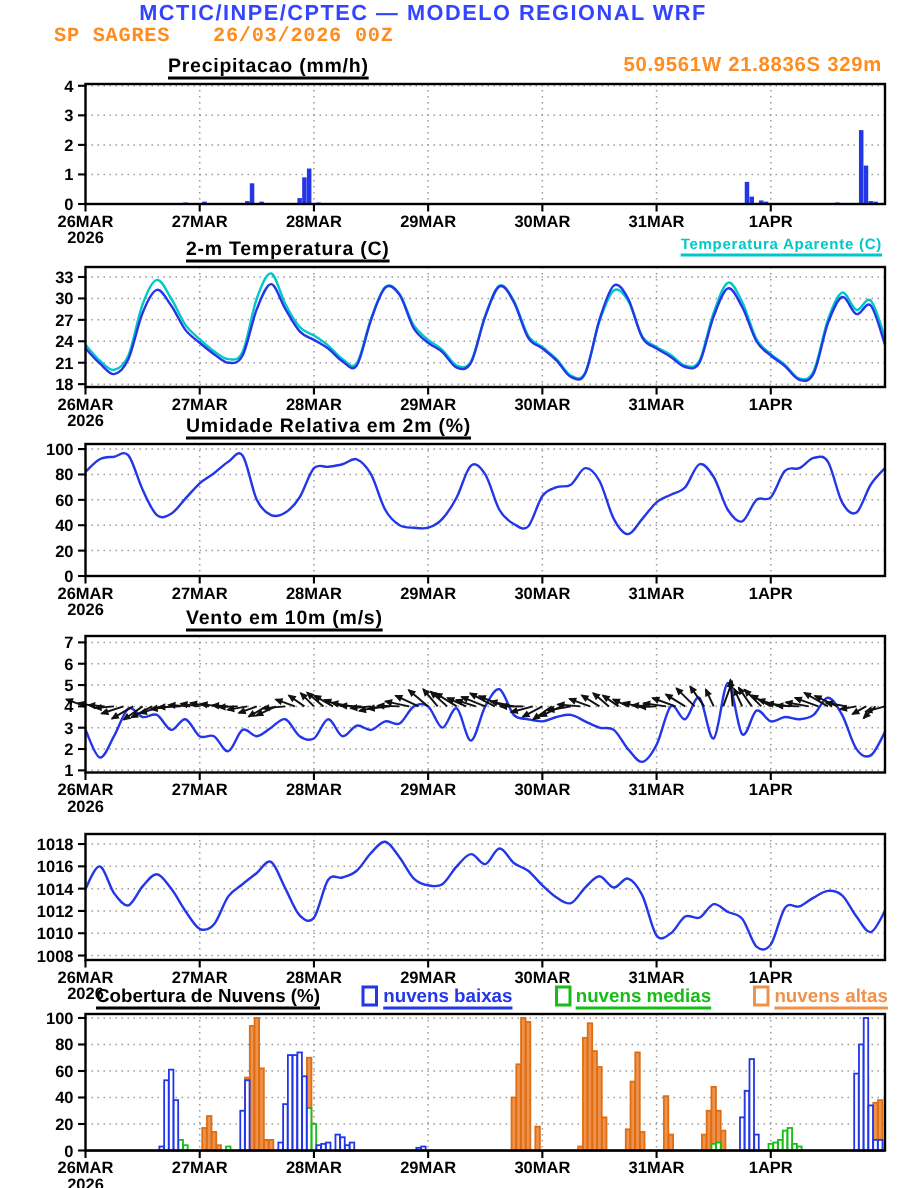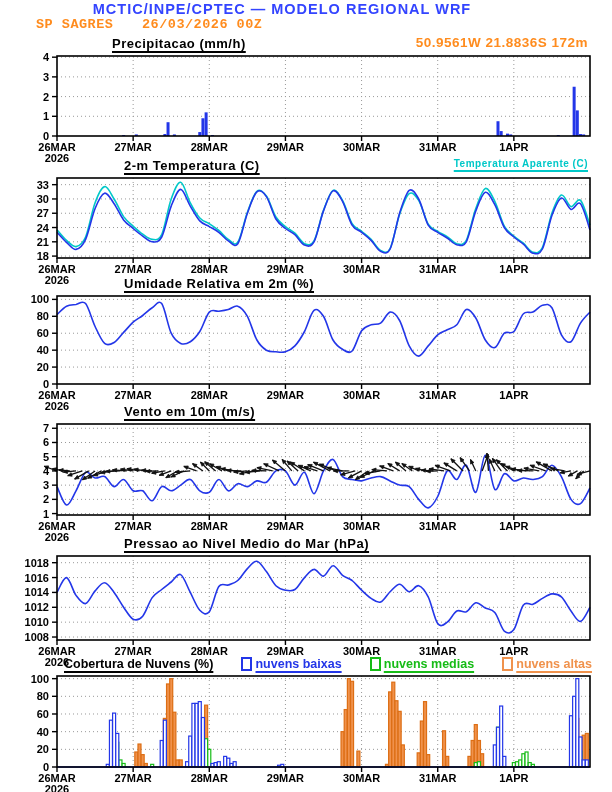--- a/index.html
+++ b/index.html
@@ -21,28 +21,27 @@
   .legitem span.lbl{text-decoration:underline;text-decoration-thickness:1.5px;text-underline-offset:3px;}
   svg text{font-family:"Liberation Sans",sans-serif;font-weight:bold;fill:#000;}
 </style>
 </head>
 <body>
 
 <div id="page">
   <div class="hdr1">MCTIC/INPE/CPTEC — MODELO REGIONAL WRF</div>
   <div class="hdr2" style="left:36px">SP SAGRES</div>
   <div class="hdr2" style="left:142px">26/03/2026 00Z</div>
-  <div class="coords">50.9561W 21.8836S 172m</div>
+  <div class="coords">50.9561W 21.8836S 329m</div>
 
   <div class="ptitle" style="left:68px;top:36px">Precipitacao (mm/h)</div>
   <div class="ptitle" style="left:80px;top:158px">2-m Temperatura (C)</div>
   <div class="cyanleg" style="right:24px;top:158px">Temperatura Aparente (C)</div>
   <div class="ptitle" style="left:80px;top:276px">Umidade Relativa em 2m (%)</div>
   <div class="ptitle" style="left:80px;top:404px">Vento em 10m (m/s)</div>
-  <div class="ptitle" style="left:80px;top:536px">Pressao ao Nivel Medio do Mar (hPa)</div>
 
   <div class="cloudrow">
     <span class="ttl">Cobertura de Nuvens (%)</span>
     <span class="legitem">
       <span class="legbox" style="border-color:#2336e8"></span>
       <span class="lbl" style="color:#2336e8">nuvens baixas</span>
     </span>
     <span class="legitem">
       <span class="legbox" style="border-color:#17bc17"></span>
       <span class="lbl" style="color:#17bc17">nuvens medias</span>

